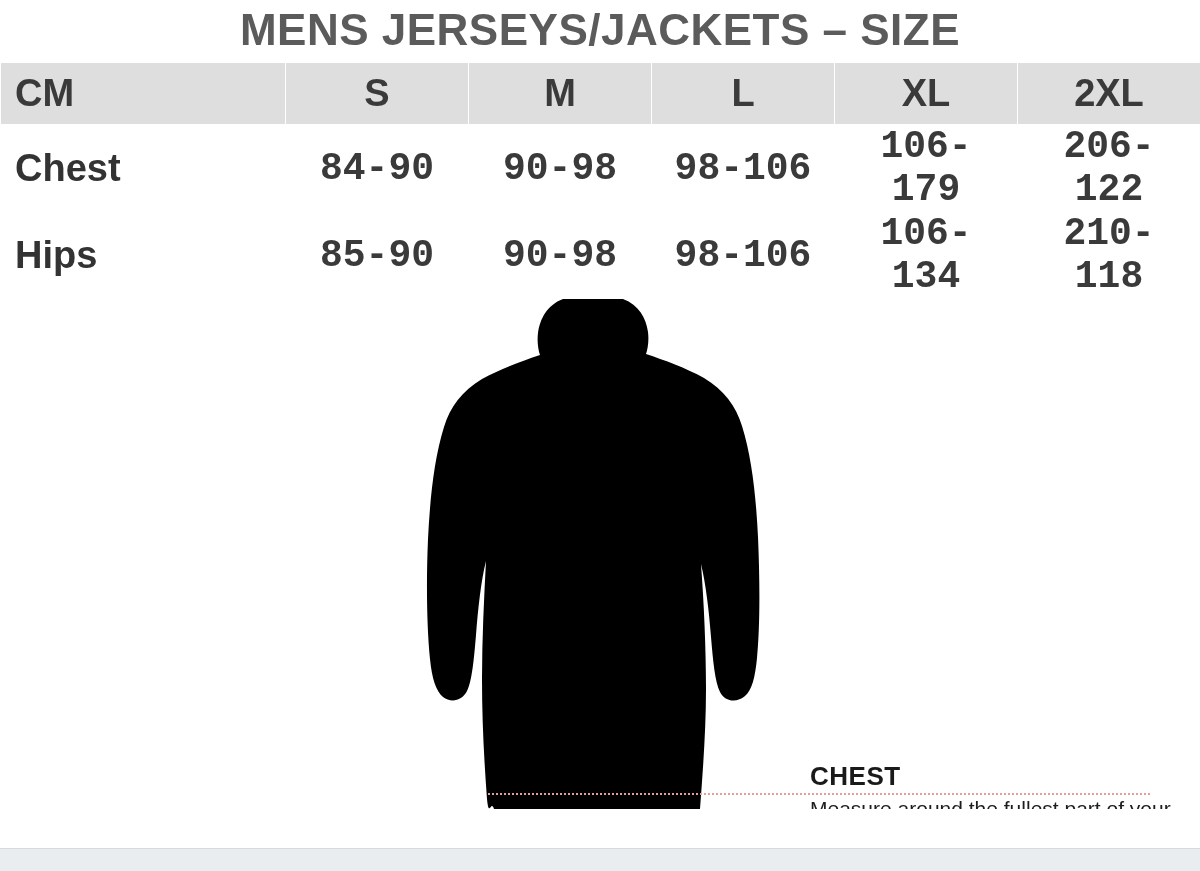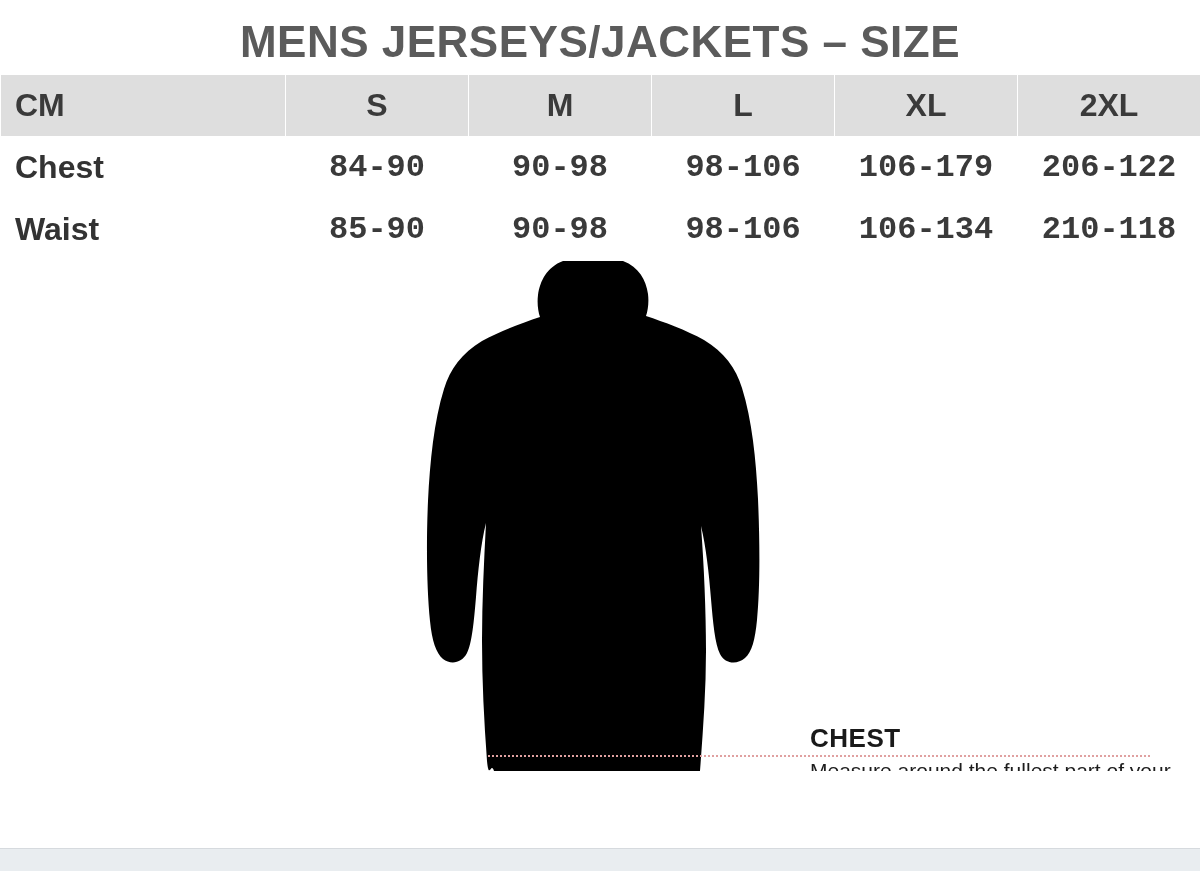--- a/index.html
+++ b/index.html
@@ -22,36 +22,36 @@
     box-sizing: border-box;
   }
 
   
   .title {
     text-align: center;
     font-size: 44px;
     font-weight: bold;
     color: #5b5b5b;
     letter-spacing: 0.5px;
-    padding-top: 18px;
+    padding-top: 6px;
     padding-bottom: 8px;
     line-height: 1.1;
     border-radius: 6px;
   }
 
   
   .size-table {
     width: 1200px;
     border-collapse: collapse;
     table-layout: fixed;
   }
   .size-table th, .size-table td {
     border: 1px solid #ffffff;
     height: 62px;
-    font-size: 32px;
+    font-size: 38px;
     color: #3a3a3a;
     padding: 0 14px;
     box-sizing: border-box;
   }
   .size-table thead th {
     background: #dedede;
     font-weight: bold;
   }
   .size-table thead th.label-col {
     text-align: left;
@@ -158,21 +158,21 @@
     <tbody>
       <tr class="row-odd">
         <td class="row-label">Chest</td>
         <td class="val">84-90</td>
         <td class="val">90-98</td>
         <td class="val">98-106</td>
         <td class="val">106-179</td>
         <td class="val">206-122</td>
       </tr>
       <tr class="row-odd">
-        <td class="row-label">Waist</td>
+        <td class="row-label">Hips</td>
         <td class="val">85-90</td>
         <td class="val">90-98</td>
         <td class="val">98-106</td>
         <td class="val">106-134</td>
         <td class="val">210-118</td>
       </tr>
     </tbody>
   </table>
 
   <div class="diagram">

